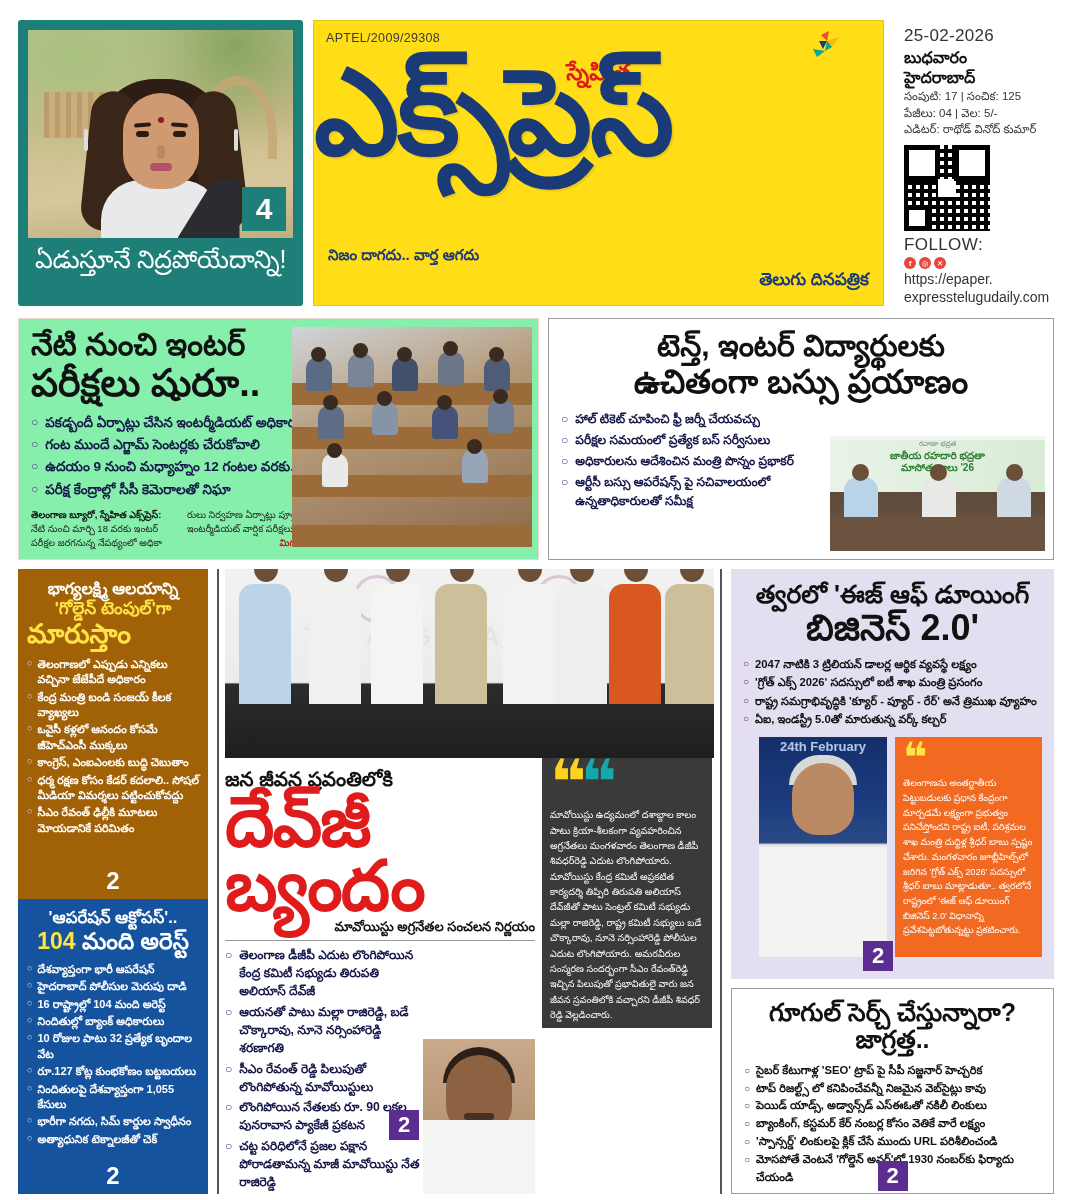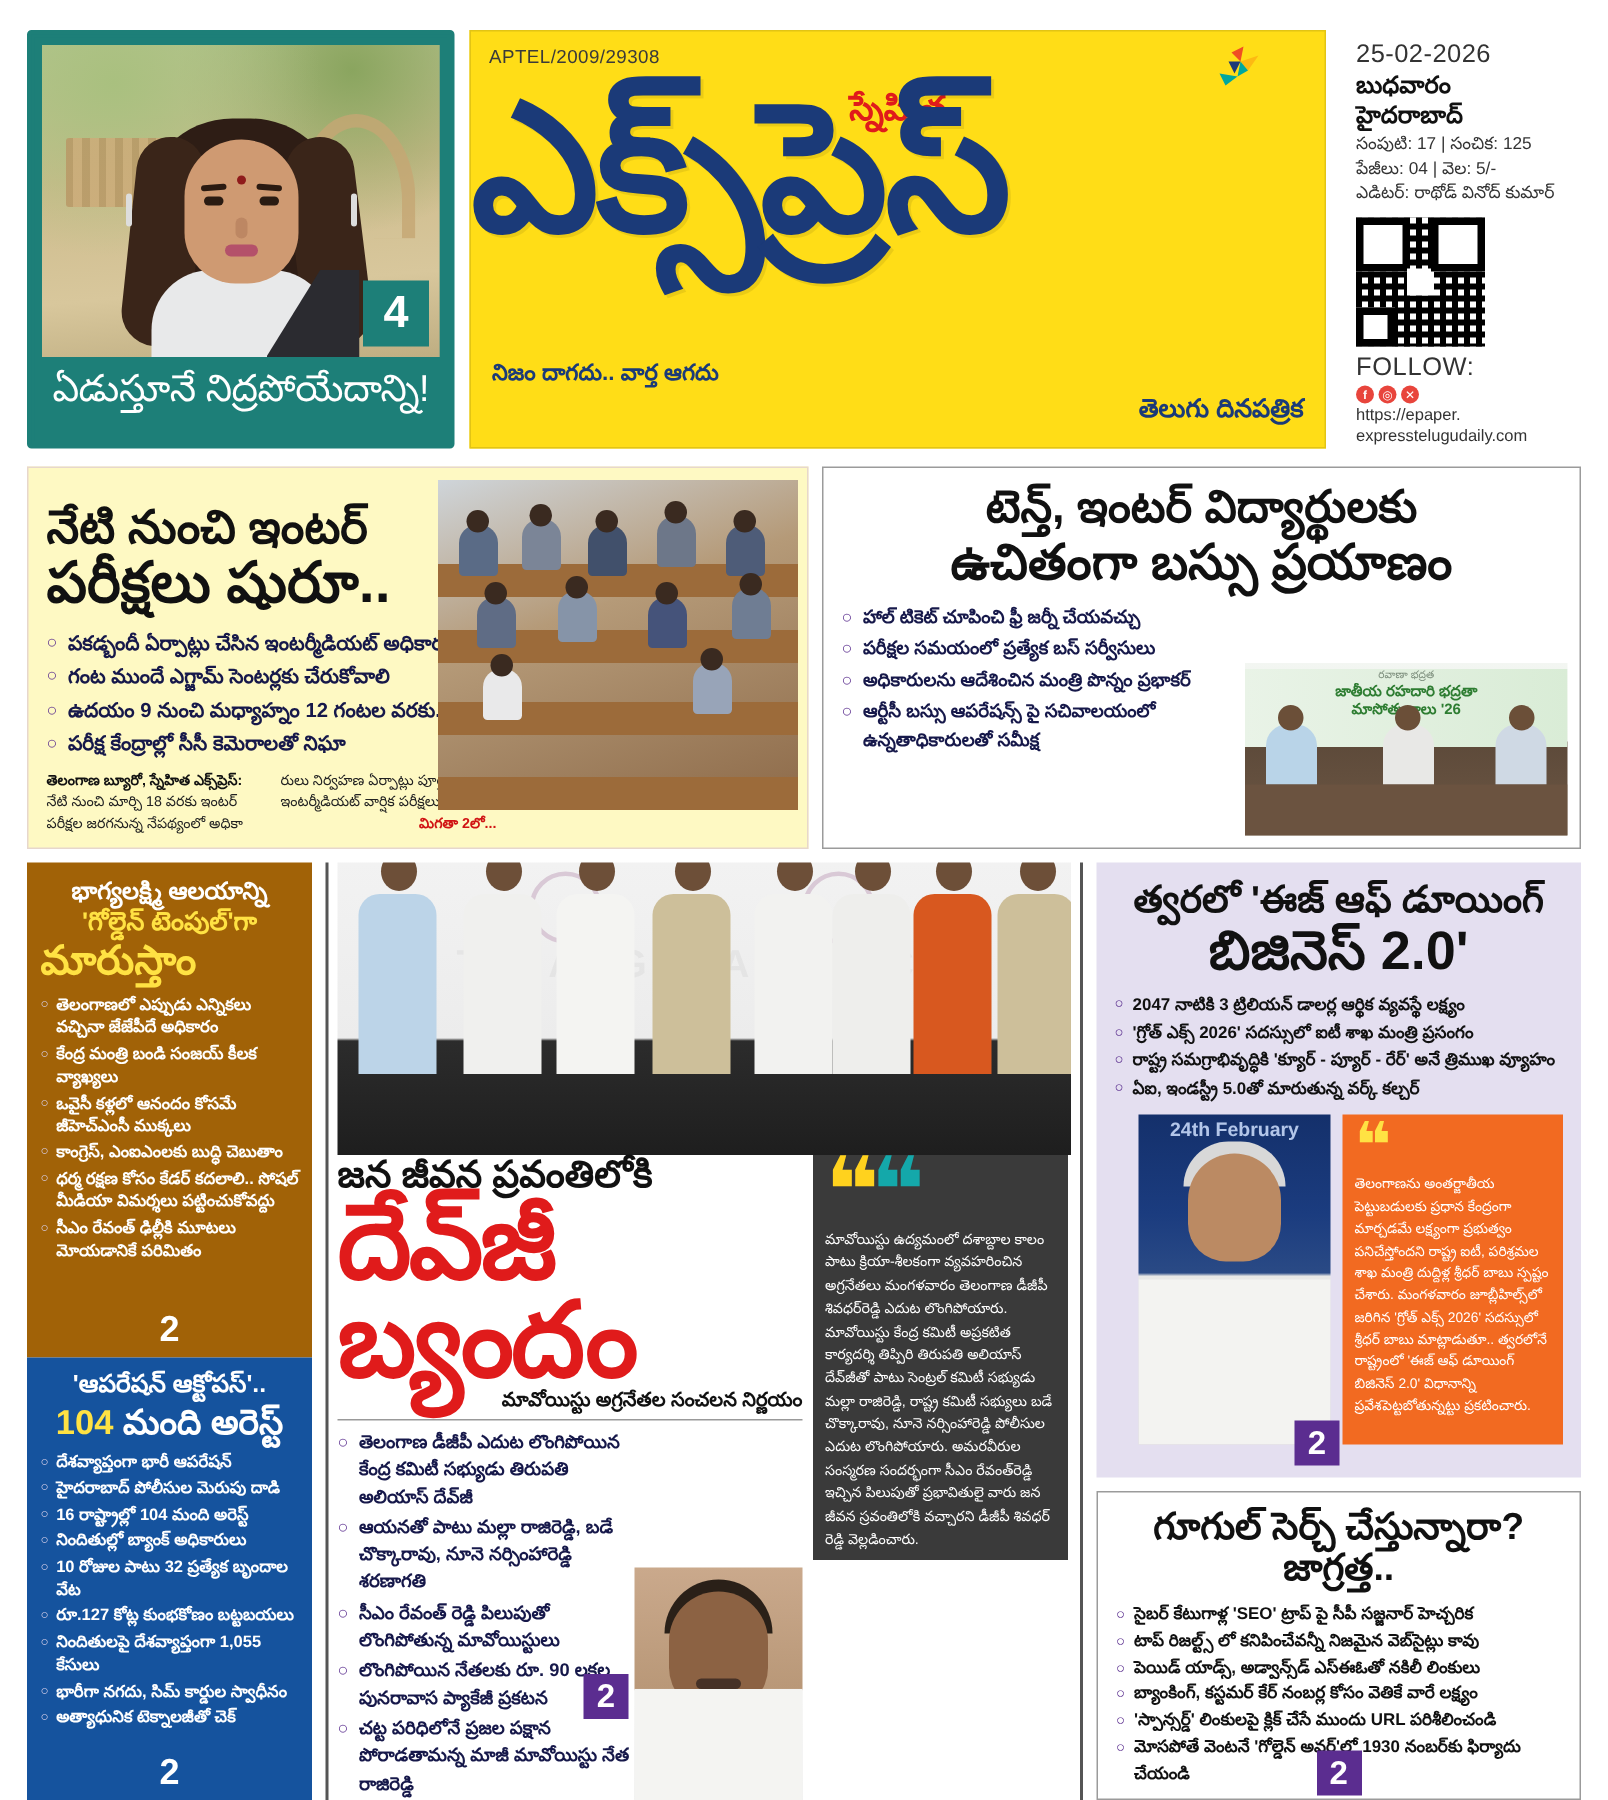--- a/index.html
+++ b/index.html
@@ -96,25 +96,25 @@
           repeating-linear-gradient(0deg,#000 0 4px,transparent 4px 8px);
         background-size: 8px 8px, 8px 8px; position:relative; }
   .qr:before, .qr:after, .qr i { content:""; position:absolute; width:26px; height:26px;
     border:5px solid #000; background:#fff; }
   .qr:before { left:0; top:0; } .qr:after { right:0; top:0; } .qr i { left:0; bottom:0; }
   .qr b { position:absolute; left:34px; top:34px; width:18px; height:18px; background:#fff; }
   .follow-label { font-size:17px; color:#333; letter-spacing:.4px;}
   .social { display:flex; gap:3px; margin:2px 0 1px 0;}
   .social span { width:12px; height:12px; border-radius:50%; background:#E8453C; color:#fff;
     font-size:8px; display:flex; align-items:center; justify-content:center; font-weight:bold;}
-  .info-url { font-size:11px; color:#333; line-height:1.3;}
+  .info-url { font-size:14px; color:#333; line-height:1.3;}
 
   
   .row2 { display:flex; gap:9px; padding:0 18px; margin-top:6px; }
-  .story-a { width:521px; background:#fef9c3; border:1px solid #e7d7cc; position:relative; padding:24px 12px 8px 12px; }
+  .story-a { width:521px; background:#86efac; border:1px solid #e7d7cc; position:relative; padding:10px 12px 8px 12px; }
   .story-b { flex:1; background:#ffffff; border:1px solid #9b9b9b; position:relative; padding:10px 12px 8px 12px; }
 
   .hl-a1 { font-size:31px; font-weight:bold; color:#111; line-height:1.05; }
   .hl-a2 { font-size:38px; font-weight:bold; color:#111; line-height:1.05; margin-top:2px;}
   .bullets { margin-top:9px; }
   .bullets li { list-style:none; display:flex; gap:7px; align-items:flex-start;
     font-size:13.5px; font-weight:bold; color:#16184a; line-height:1.5; margin-bottom:2px;}
   .bullets li:before { content:"○"; color:#5b2f8f; font-size:12px; line-height:1.6; }
   .bullets.sm li { font-size:12.2px; }
   .byline { margin-top:8px; display:flex; gap:12px; font-size:9.5px; color:#222; line-height:1.5; width:300px;}
@@ -164,21 +164,21 @@
 
   .col-mid { width:505px; border-left:2px solid #555; border-right:2px solid #555; padding:0 6px; display:flex; flex-direction:column;}
   .mid-photo { height:252px; position:relative; overflow:hidden;
     background:linear-gradient(180deg,#f2f2f2 0%,#ececec 60%,#2c2c2c 61%,#1e1e1e 100%); }
   .mid-photo .wm { position:absolute; left:0; right:0; top:52px; text-align:center; color:#ddd;
     font-size:26px; font-weight:bold; letter-spacing:4px; opacity:.55;}
   .mid-photo .seal { position:absolute; width:48px; height:48px; border-radius:50%; border:3px solid #d9c9d6; top:6px;}
   .offc { position:absolute; bottom:54px; width:54px; }
   .offc .hd { width:24px; height:26px; border-radius:50%; background:#6d4f38; margin:0 auto;}
   .offc .bd { width:52px; height:120px; border-radius:14px 14px 0 0; margin-top:2px;}
-  .mid-hl1 { font-size:25px; font-weight:bold; color:#111; line-height:1.05; margin-top:0;}
+  .mid-hl1 { font-size:20px; font-weight:bold; color:#111; line-height:1.05; margin-top:11px;}
   .mid-hl2 { font-size:70px; font-weight:bold; color:#E01B1B; line-height:.92; letter-spacing:-2px; }
   .mid-sub { font-size:13px; font-weight:bold; color:#111; text-align:right; border-bottom:1px solid #999; padding-bottom:3px;}
   .mid-cols { display:flex; gap:7px; flex:1; }
   .mid-left { width:310px; position:relative;}
   .mid-right { width:170px; background:#3a3a3a; color:#fff; padding:6px 8px; position:relative; overflow:hidden;}
   .qmark { font-size:62px; font-weight:bold; line-height:.6; letter-spacing:-6px; }
   .qmark .y { color:#FFD21E; } .qmark .t { color:#14A8AA; }
   .qbody { font-size:9.5px; line-height:1.62; margin-top:6px; color:#fff; }
   .mid-photo2 { position:absolute; right:0; bottom:0; width:112px; height:155px; overflow:hidden;
     background:linear-gradient(180deg,#caa98c 0%,#b99878 52%,#f2f2f0 53%,#e6e6e4 100%); }

